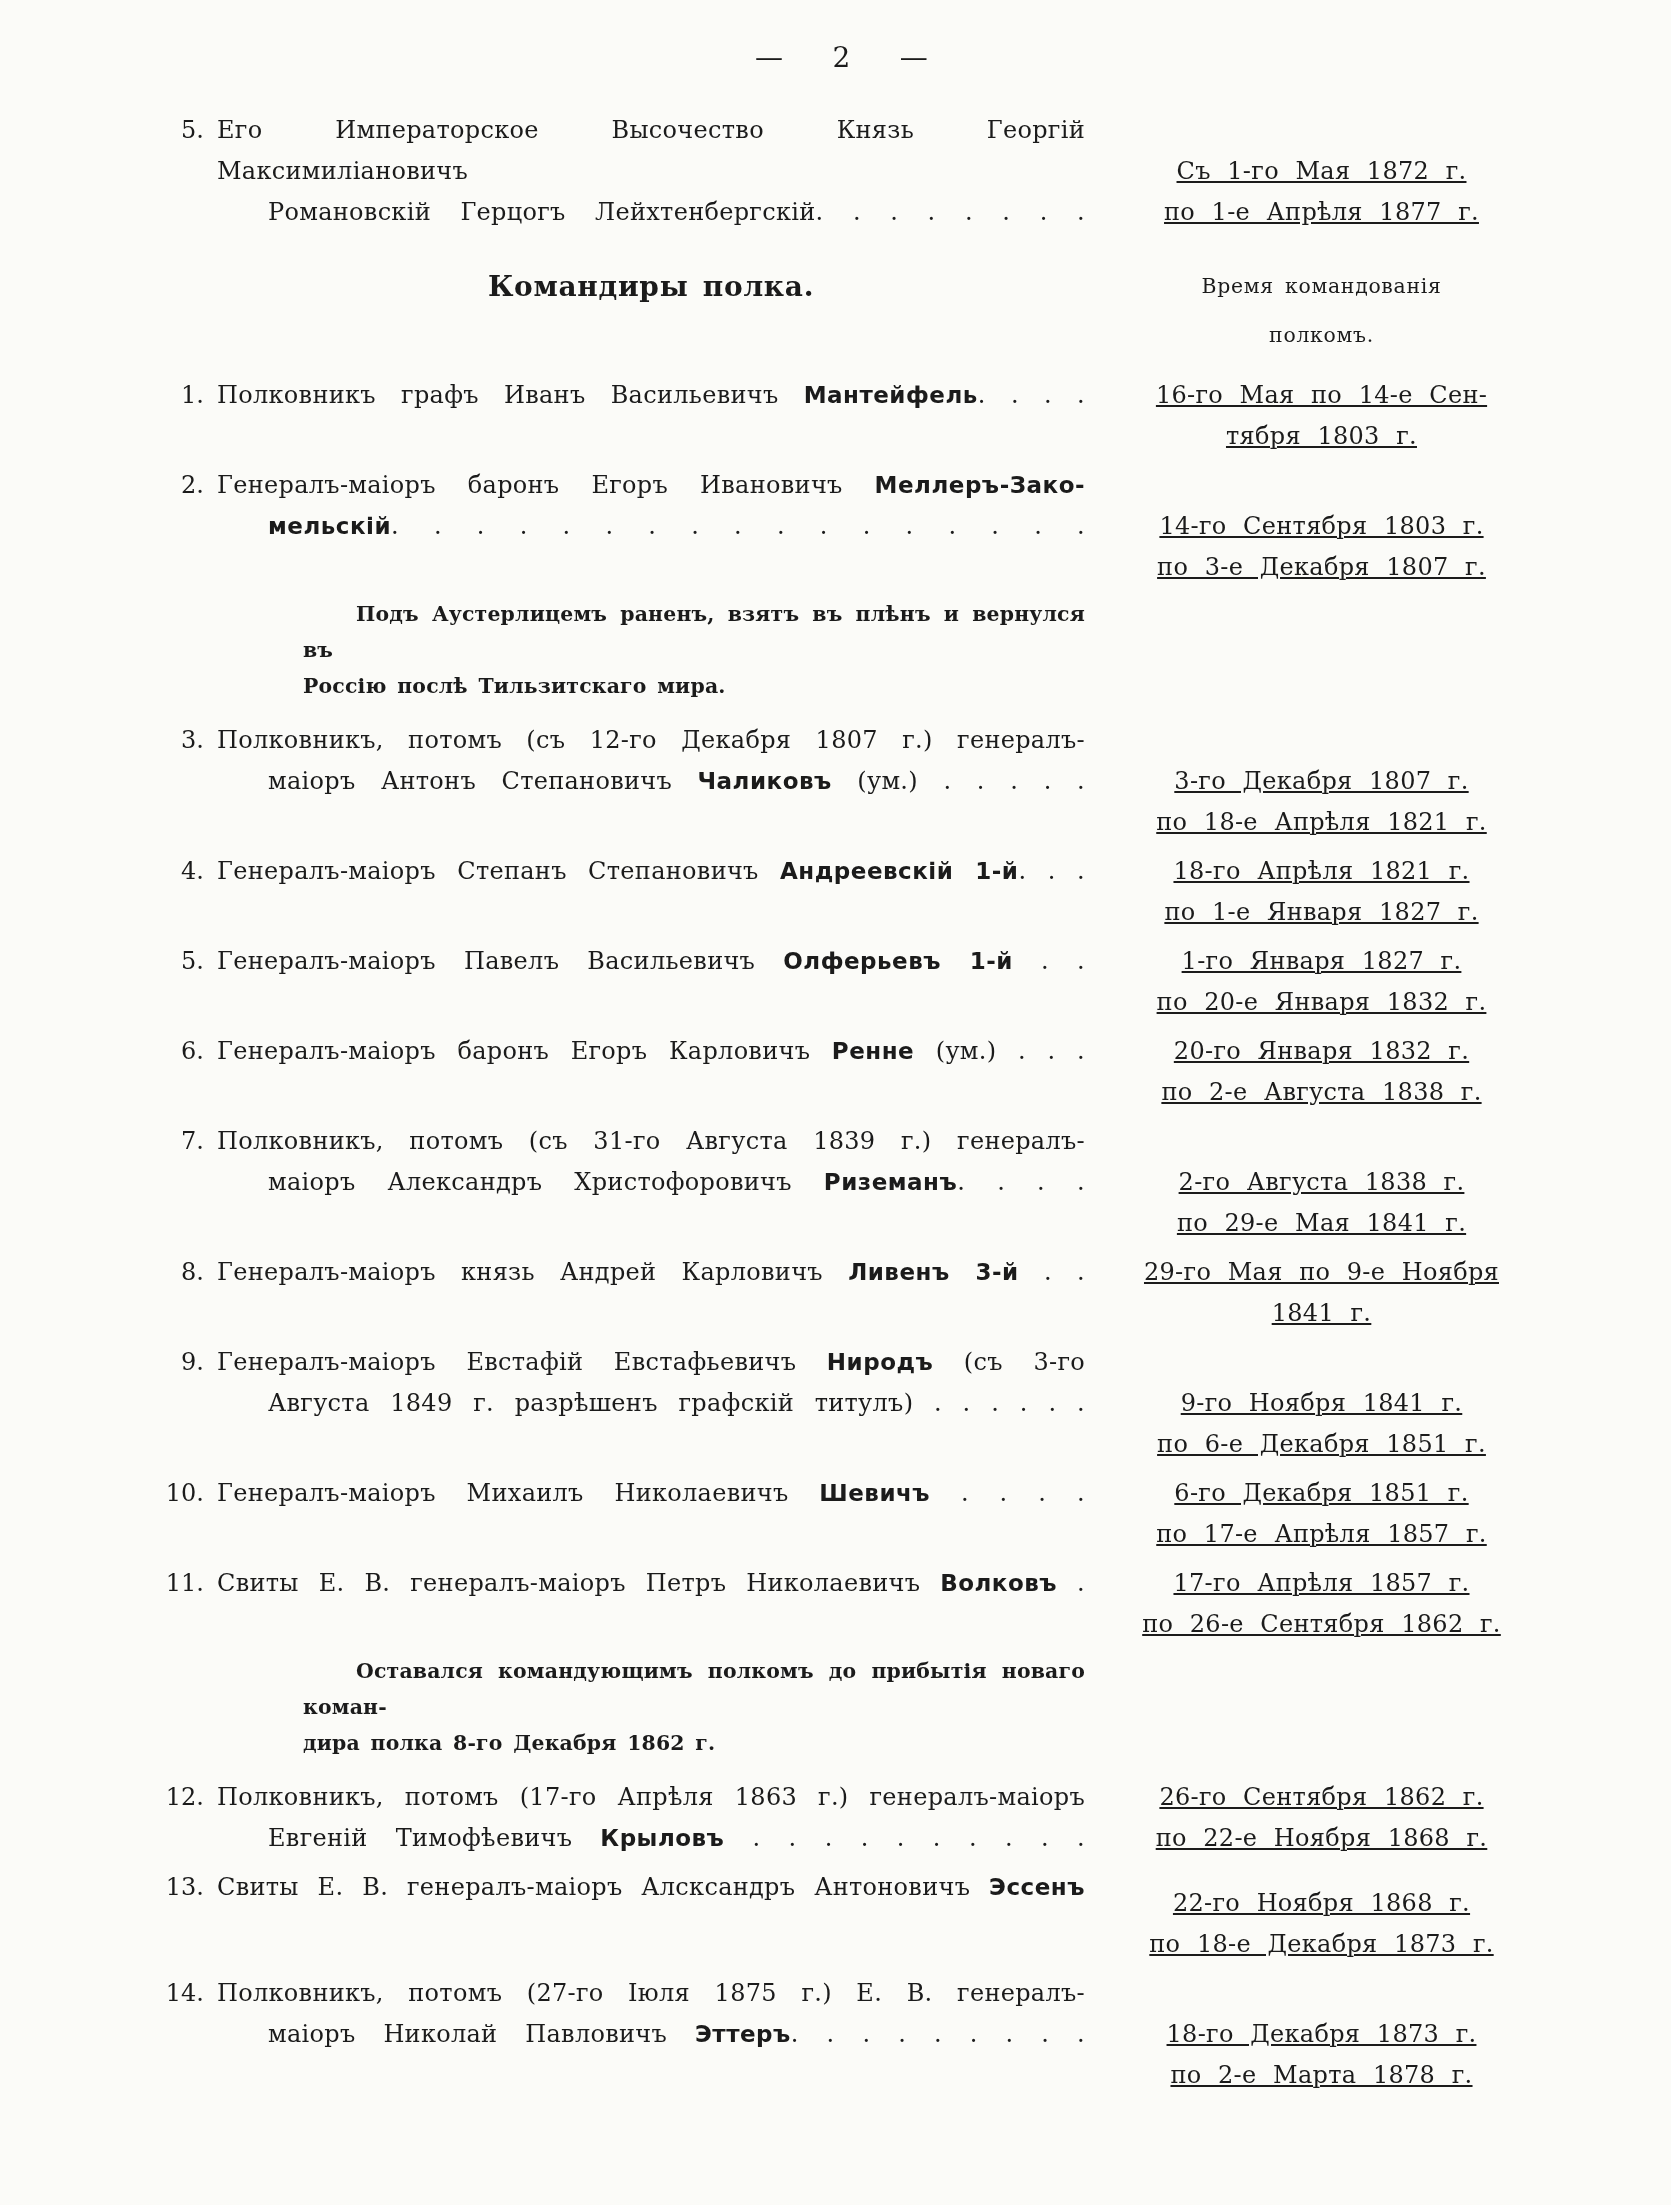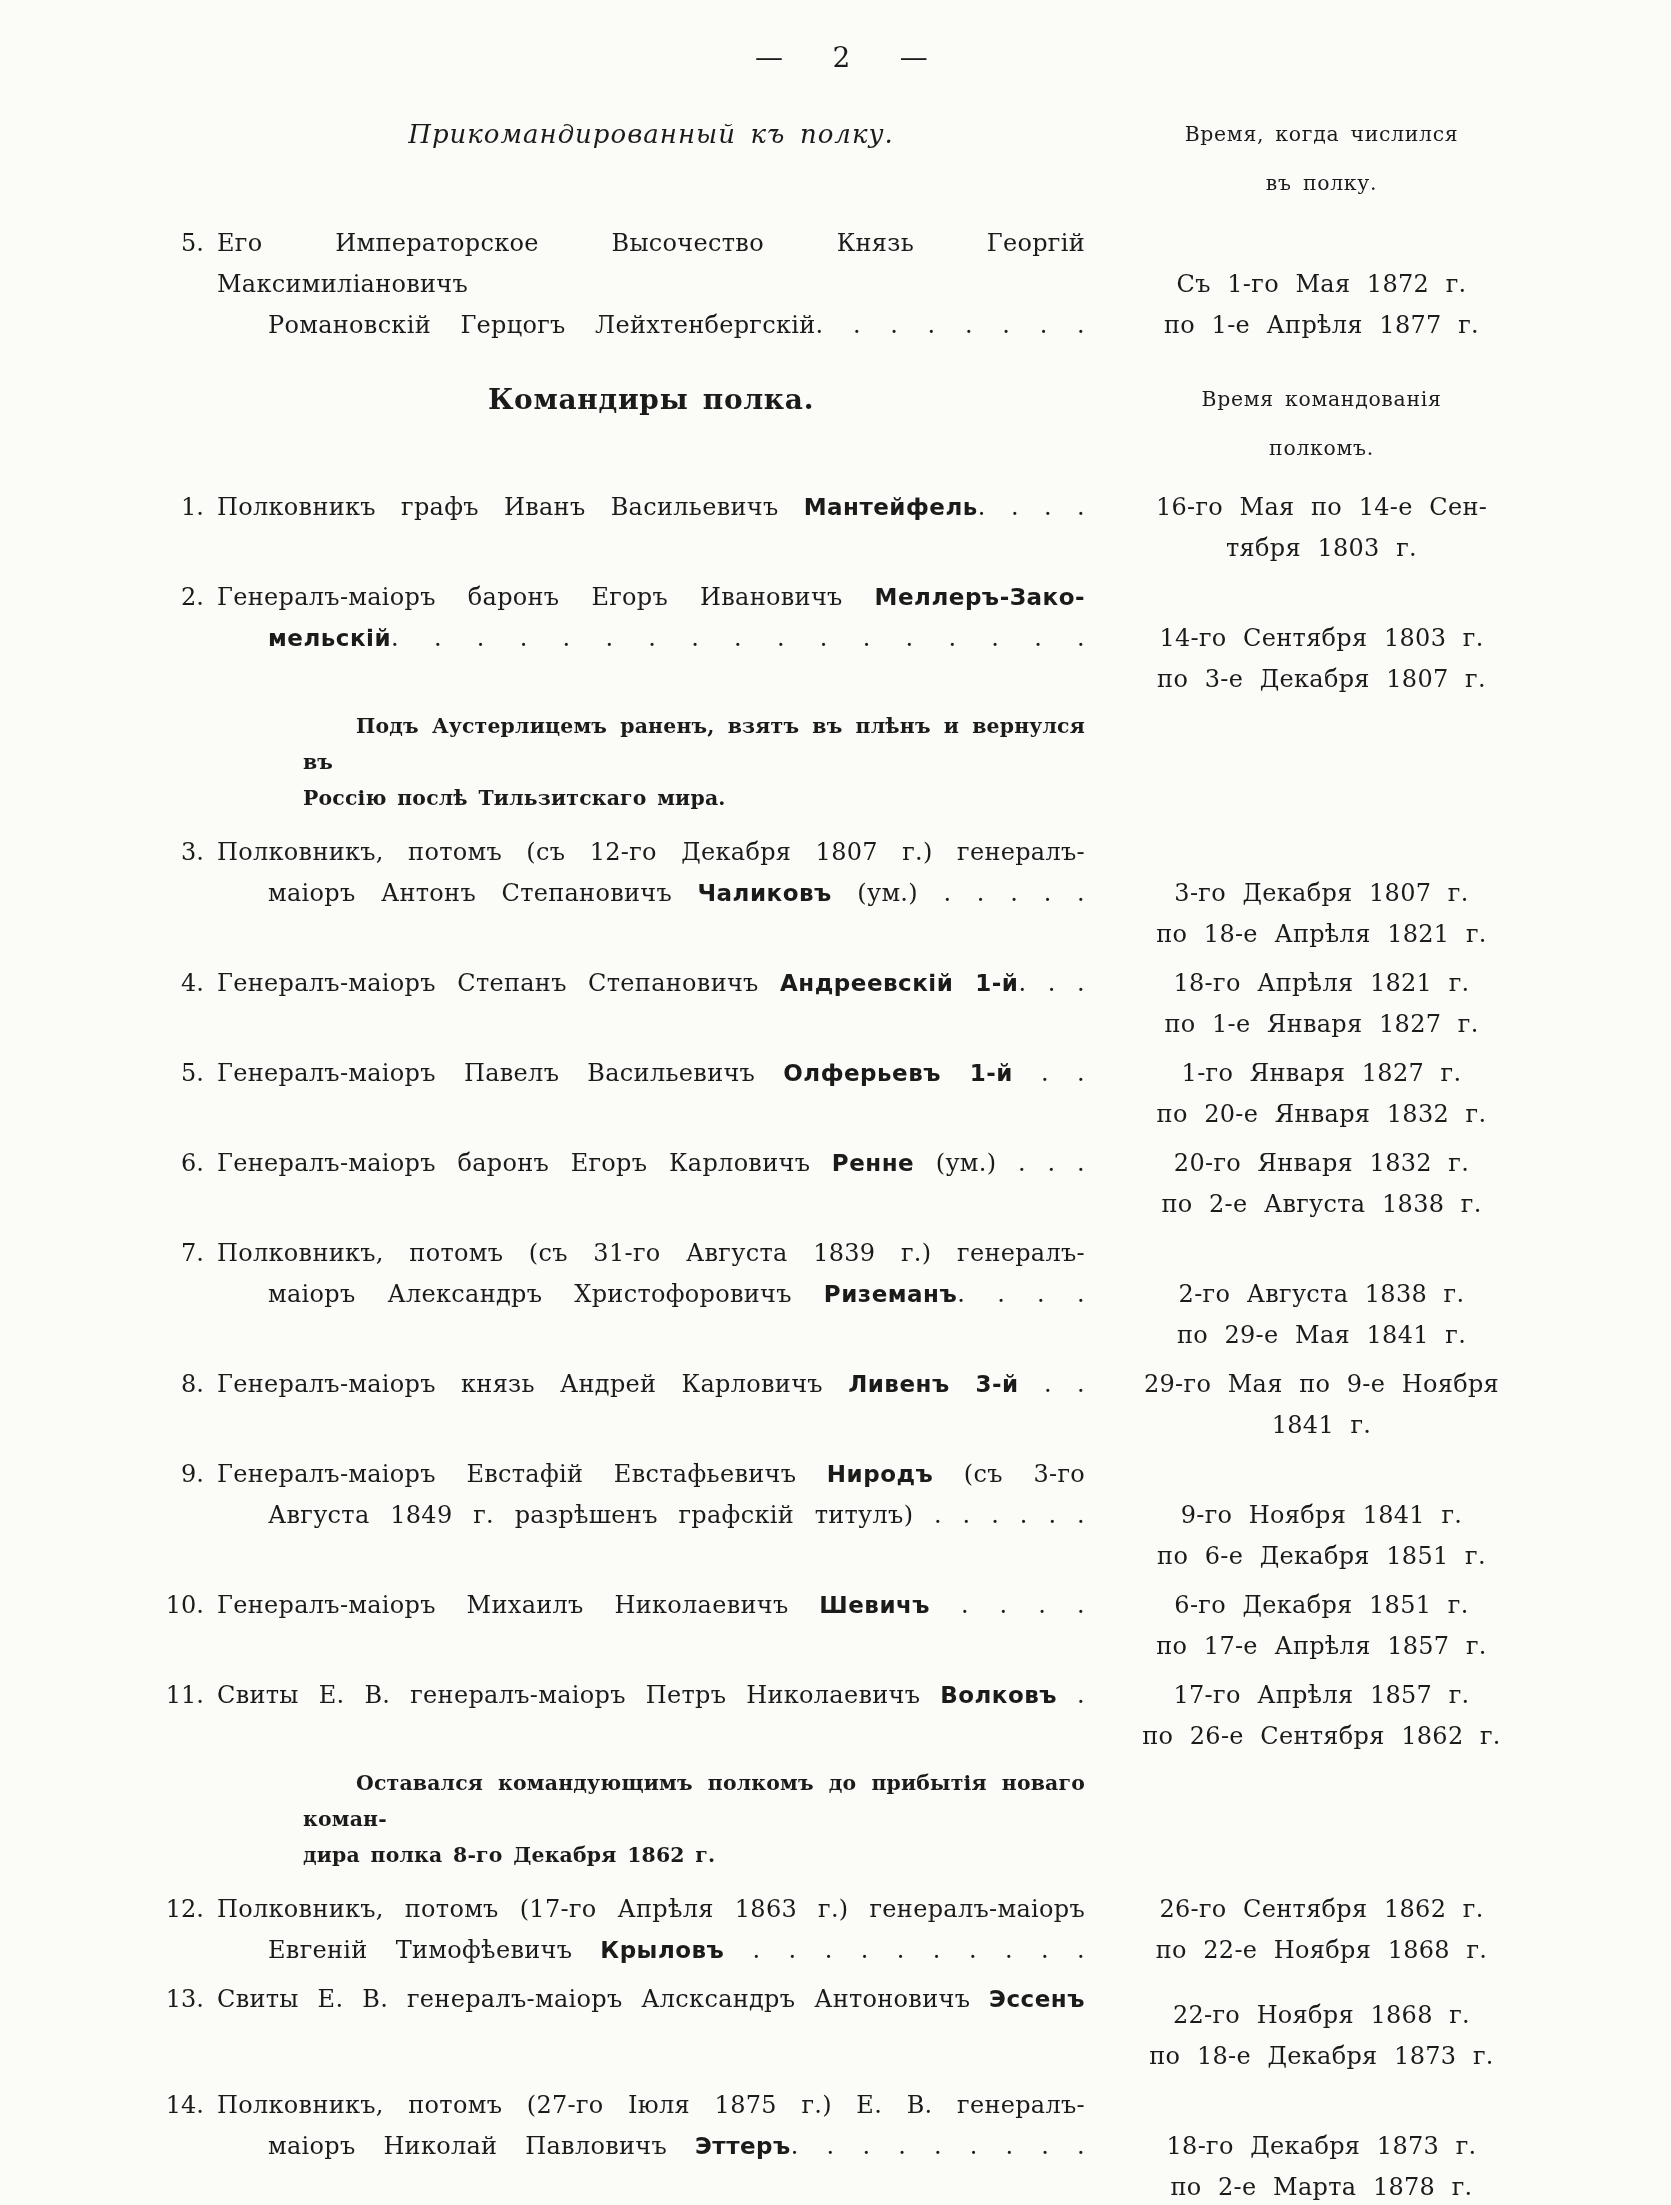--- a/index.html
+++ b/index.html
@@ -19,43 +19,35 @@
   .heading{flex:0 0 868px;text-align:center;line-height:49px;}
   .heading.italic{font-style:italic;font-size:26px;letter-spacing:1px;word-spacing:5.3px;}
   .heading.bold{font-weight:700;font-size:28px;letter-spacing:0.7px;word-spacing:4px;}
   .dheader{flex:0 0 421px;margin-left:26px;text-align:center;font-size:20.4px;line-height:49px;letter-spacing:0.7px;word-spacing:4px;}
   .row{display:flex;align-items:flex-start;margin-bottom:8px;}
   .num{flex:0 0 53px;text-align:right;font-size:24px;line-height:41px;}
   .name{flex:0 0 868px;margin-left:13px;font-size:24px;line-height:41px;}
   .nline{text-align:justify;text-align-last:justify;word-spacing:4.6px;letter-spacing:0.3px;}
   .nline.cont{padding-left:51px;}
   .sn{font-family:"DejaVu Sans",sans-serif;font-weight:700;font-size:23px;letter-spacing:0.5px;}
-  .date{flex:0 0 421px;margin-left:26px;font-size:24px;line-height:41px;text-align:center;word-spacing:8.6px;letter-spacing:0.3px;}
+  .date{flex:0 0 421px;margin-left:26px;font-size:24px;line-height:41px;text-align:center;word-spacing:8.6px;letter-spacing:0.3px;text-decoration:underline;}
   .note-row{margin:5.3px 0 16px;font-weight:bold;}
   .note{margin-left:86px;font-size:20.4px;line-height:36px;letter-spacing:0.2px;}
   .note .nl{text-align:justify;text-align-last:justify;word-spacing:3.3px;}
   .note .nl:first-child{text-indent:53px;}
   .note .nl:last-child{text-align:justify;text-align-last:left;}
 </style>
 </head>
 <body>
 
 <div class="page">
   <div class="content">
     <div class="page-number">— 2 —</div>
     <div>
         <div class="section">
-    <div class="header-row">
-      <div class="hspacer"></div>
-      <div class="heading italic">Прикомандированный къ полку.</div>
-      <div class="dheader">
-              <div>Время, когда числился</div>
-              <div>въ полку.</div>
-            </div>
-    </div>
     <div>
             <div class="row">
     <div class="num">5.</div>
     <div class="name">
                 <div class="nline"><span>Его Императорское Высочество Князь Георгій Максимиліановичъ</span></div>
                 <div class="nline cont"><span>Романовскій Герцогъ Лейхтенбергскій. . . . . . . .</span></div>
               </div>
     <div class="date" style="margin-top: 41px;">
                 <div class="dline">Съ 1-го Мая 1872 г.</div>
                 <div class="dline">по 1-е Апрѣля 1877 г.</div>

